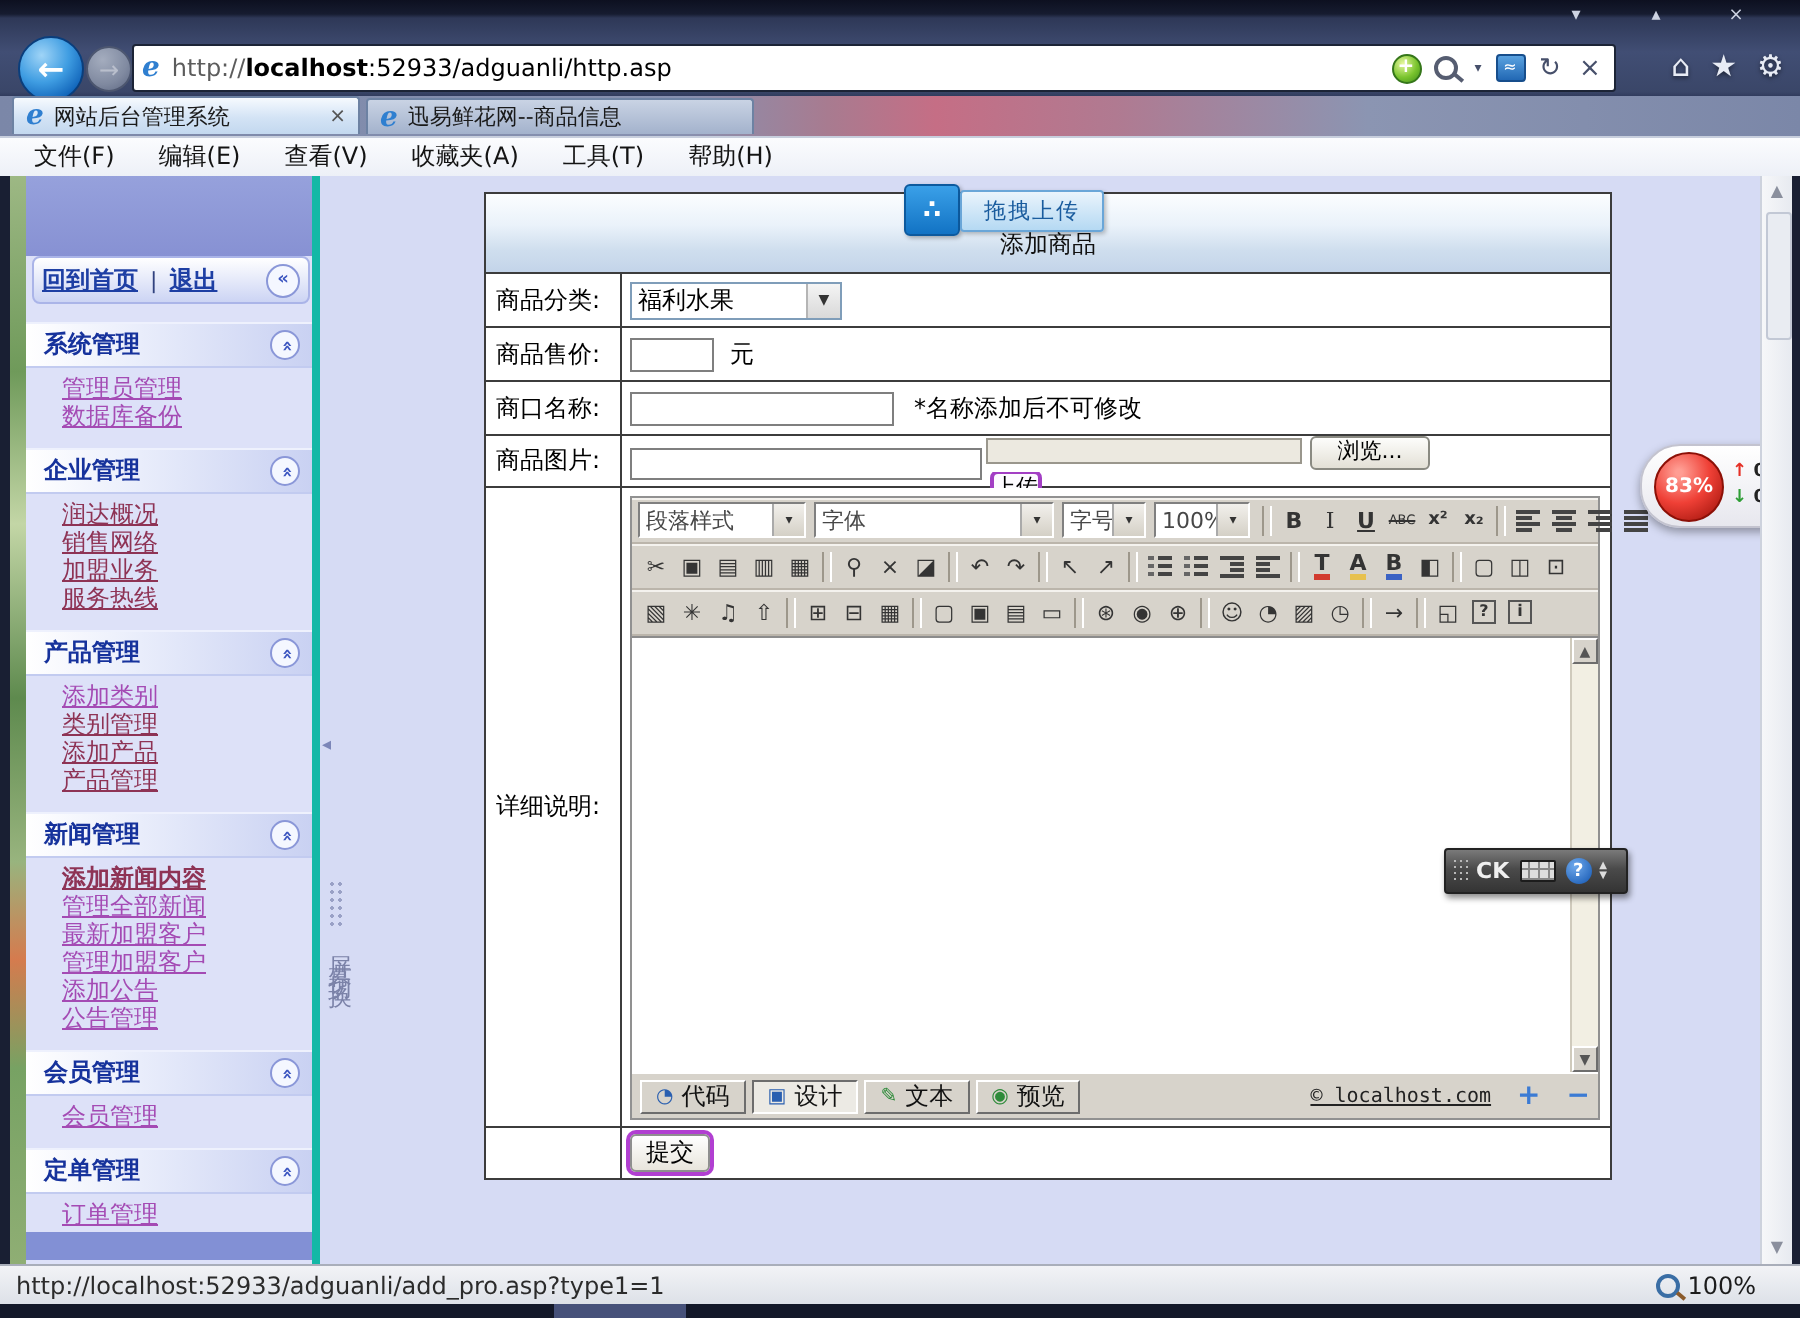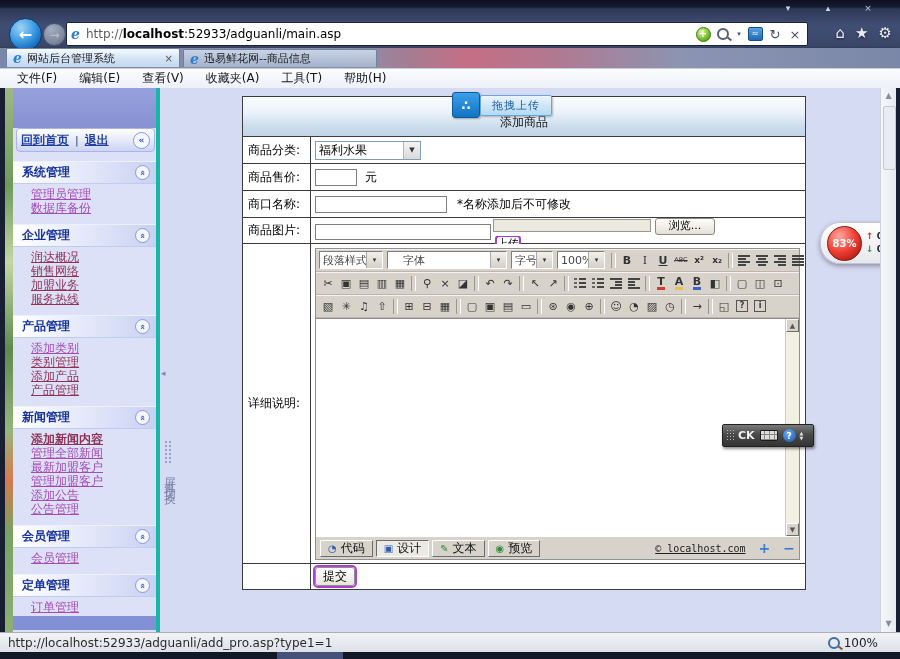--- a/index.html
+++ b/index.html
@@ -203,21 +203,21 @@
     <span class="win-btn">▾</span>
     <span class="win-btn">▴</span>
     <span class="win-btn">×</span>
   </div>
 
   <div id="back-btn" class="nav-btn">←</div>
   <div id="fwd-btn" class="nav-btn">→</div>
 
   <div id="address">
     <span class="ie-e">e</span>
-    <span class="url"><span class="pre">http://</span><span class="host">localhost</span><span class="rest">:52933/adguanli/main.asp</span></span>
+    <span class="url"><span class="pre">http://</span><span class="host">localhost</span><span class="rest">:52933/adguanli/http.asp</span></span>
     <span class="spacer"></span>
     <span class="addr-ic">
         <span class="plugin-dot">+</span>
       </span>
     <span class="addr-ic">
         <span class="mag"></span>
       </span>
     <span class="addr-ic" style="font-size:7px;width:8px;">▾</span>
     <span class="addr-ic">
         <span class="compat">≈</span>
@@ -417,25 +417,25 @@
         </span>
       </div>
     </div>
 
     <div class="frow" style="height:320px;">
       <div class="cell-label">详细说明:</div>
       <div class="cell-value" style="align-items:flex-start;">
 
         <div id="editor">
           <div class="tb-row">
-            <div class="tb-dd" style="width:64px;justify-content:center;">
+            <div class="tb-dd" style="width:84px;justify-content:center;">
               <span class="txt">段落样式</span>
                 <span class="arr">▾</span>
             </div>
-            <div class="tb-dd" style="width:120px;padding-left:12px;">
+            <div class="tb-dd" style="width:120px;">
               <span class="txt">字体</span>
                 <span class="arr">▾</span>
             </div>
             <div class="tb-dd" style="width:42px;">
               <span class="txt">字号</span>
                 <span class="arr">▾</span>
             </div>
             <div class="tb-dd" style="width:48px;">
               <span class="txt">100%</span>
                 <span class="arr">▾</span>

